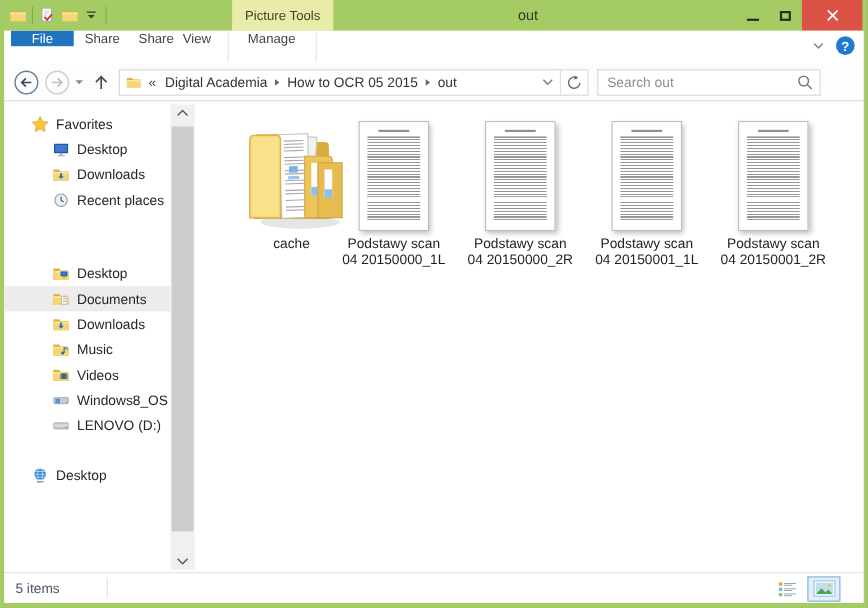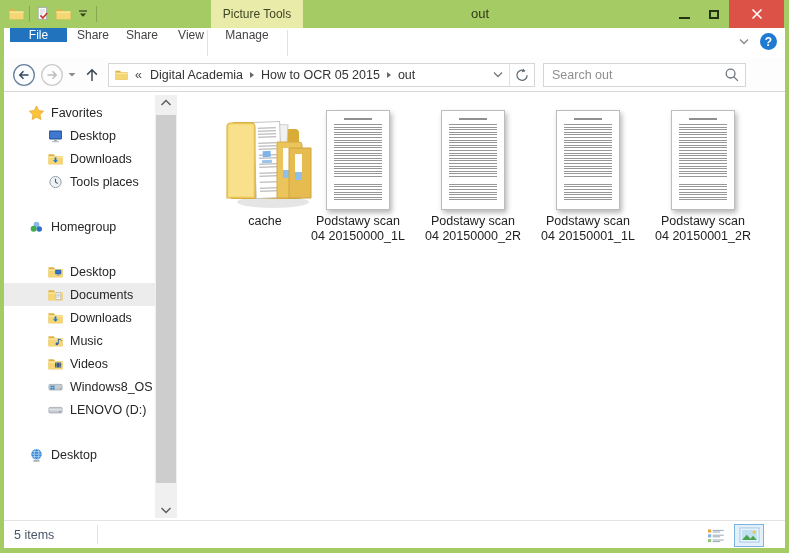--- a/index.html
+++ b/index.html
@@ -160,21 +160,21 @@
     </div>
   </div>
 
   <div class="client">
 
     <div class="tabrow">
       <div id="tabs">
           <div class="tab active" style="left: 6px; width: 57px;">File</div>
           <div class="tab" style="left: 66px; width: 46px;">Share</div>
           <div class="tab" style="left: 114px; width: 48px;">Share</div>
-          <div class="tab" style="left: 164px; width: 46px;">View</div>
+          <div class="tab" style="left: 152px; width: 46px;">View</div>
           <div class="tab" style="left: 203px; width: 80px;">Manage</div>
         </div>
       <div class="tab-sep" style="left:203px"></div>
       <div class="tab-sep" style="left:283px"></div>
       <span class="ribbon-collapse">
         <svg width="16" height="14" viewBox="0 0 16 14">
             <path d="M4 4.5l4 4 4-4" fill="none" stroke="#8a8a8a" stroke-width="1.4"></path>
           </svg>
       </span>
       <span class="help"></span>
@@ -282,33 +282,23 @@
             </span>
             <span class="slabel">Downloads</span>
           </div>
           <div class="srow child">
             <span class="sicon" style="display: inline-flex;">
               <svg width="17" height="16" viewBox="0 0 16 16">
                 <circle cx="8" cy="8" r="5.6" fill="#eef2f5" stroke="#8fa0ad"></circle>
                 <path d="M8 4.8V8l2.3 1.6" fill="none" stroke="#44617a" stroke-width="1.1"></path>
               </svg>
             </span>
-            <span class="slabel">Tools places</span>
+            <span class="slabel">Recent places</span>
           </div>
           <div class="sgap"></div>
-          <div class="srow">
-            <span class="sicon" style="display: inline-flex;">
-              <svg width="17" height="16" viewBox="0 0 16 16">
-                <circle cx="8" cy="5.6" r="2.9" fill="#8ab6e8"></circle>
-                <circle cx="5.2" cy="9.8" r="3" fill="#3fae49"></circle>
-                <circle cx="10.8" cy="10" r="2.7" fill="#2f6fd0"></circle>
-              </svg>
-            </span>
-            <span class="slabel">Homegroup</span>
-          </div>
           <div class="sgap"></div>
           <div class="srow child">
             <span class="sicon" style="display: inline-flex;">
               <svg width="17" height="16" viewBox="0 0 16 16">
 <path d="M1 3.2h5.2l1.5 1.7H15v8.4H1z" fill="#dfb245"></path>
 <path d="M1 5.4h14v7.9H1z" fill="#f5d674"></path>
                 <path d="M1 5.4h14v1.5H1z" fill="#fae79c"></path>
                 <rect x="7.9" y="6" width="5.6" height="3.9" rx=".4" fill="#2f74d0" stroke="#1d4f93" stroke-width=".5"></rect>
                 <rect x="10" y="10" width="1.5" height="1" fill="#8b949c"></rect>
                 <rect x="9" y="11" width="3.5" height=".8" fill="#aab3ba"></rect>

